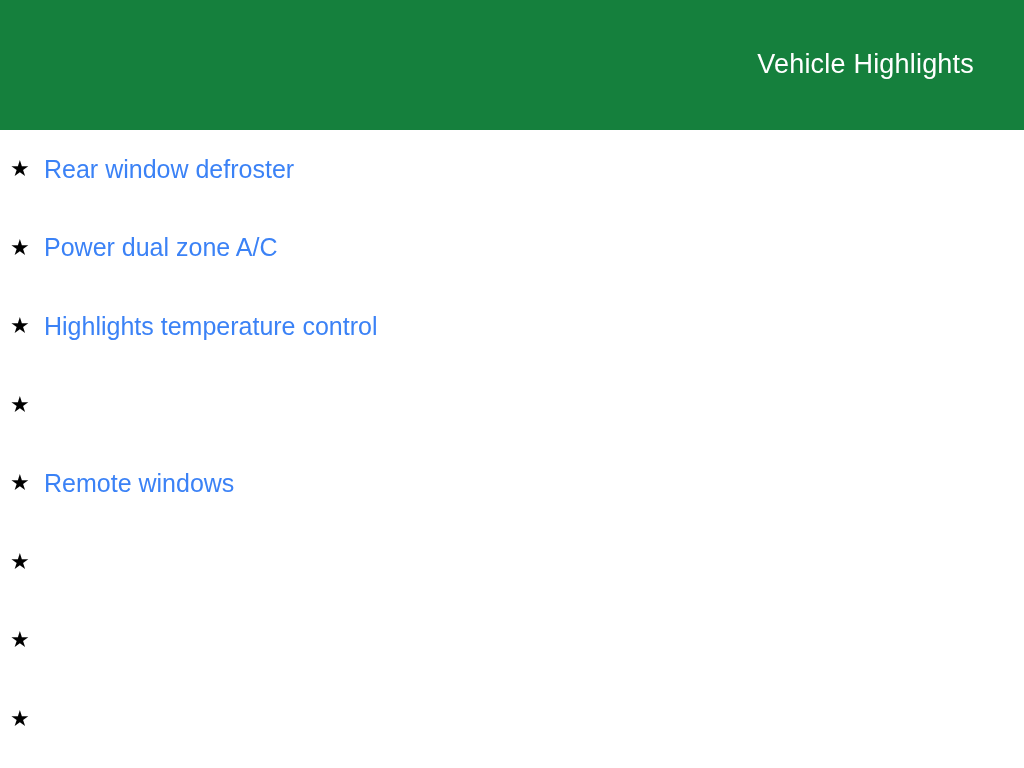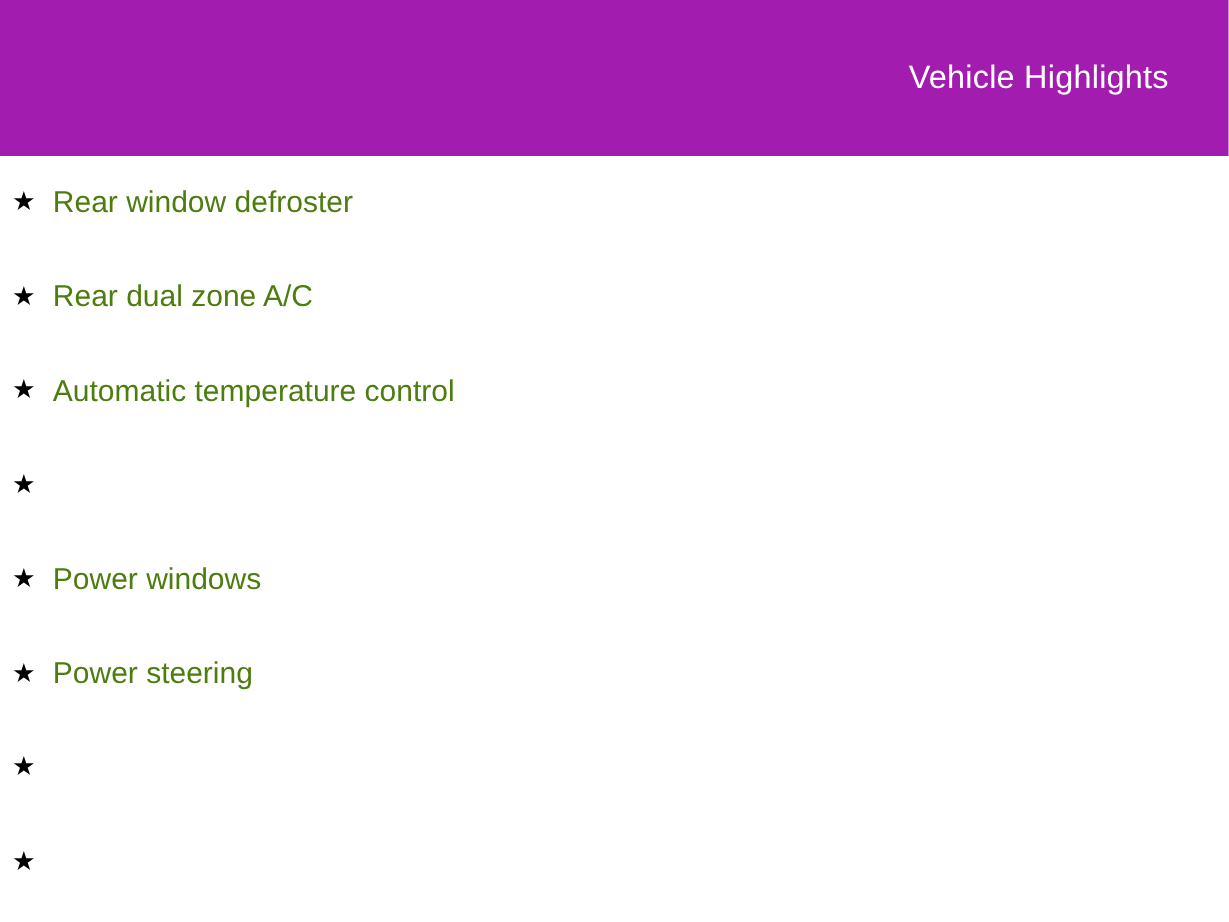--- a/index.html
+++ b/index.html
@@ -16,21 +16,21 @@
     height: 768px;
     background: #ffffff;
     overflow: hidden;
   }
   #header-bar {
     position: absolute;
     left: 0;
     top: 0;
     width: 1024px;
     height: 130px;
-    background: #a21caf;
+    background: #15803d;
     box-sizing: border-box;
   }
   #header-title {
     position: absolute;
     right: 50px;
     top: 49px;
     color: #ffffff;
     font-size: 27px;
     font-family: "Liberation Sans", sans-serif;
     font-weight: normal;
@@ -56,21 +56,21 @@
   .bullet-star {
     width: 34px;
     flex: 0 0 34px;
     color: #000000;
     font-size: 22px;
     line-height: 1;
     text-align: left;
     font-family: "DejaVu Sans", sans-serif;
   }
   .feature-text {
-    color: #4d7c0f;
+    color: #3b82f6;
     font-size: 25px;
     font-family: "Liberation Sans", sans-serif;
     white-space: nowrap;
   }
 </style>
 </head>
 <body>
 
 <div id="page">
 
@@ -80,40 +80,39 @@
 
   <ul id="feature-list">
 
     <li class="feature-item">
       <span class="bullet-star">★</span>
       <span class="feature-text">Rear window defroster</span>
     </li>
 
     <li class="feature-item">
       <span class="bullet-star">★</span>
-      <span class="feature-text">Rear dual zone A/C</span>
+      <span class="feature-text">Power dual zone A/C</span>
     </li>
 
     <li class="feature-item">
       <span class="bullet-star">★</span>
-      <span class="feature-text">Automatic temperature control</span>
+      <span class="feature-text">Highlights temperature control</span>
     </li>
 
     <li class="feature-item">
       <span class="bullet-star">★</span>
     </li>
 
     <li class="feature-item">
       <span class="bullet-star">★</span>
-      <span class="feature-text">Power windows</span>
+      <span class="feature-text">Remote windows</span>
     </li>
 
     <li class="feature-item">
       <span class="bullet-star">★</span>
-      <span class="feature-text">Power steering</span>
     </li>
 
     <li class="feature-item">
       <span class="bullet-star">★</span>
     </li>
 
     <li class="feature-item">
       <span class="bullet-star">★</span>
     </li>
 

